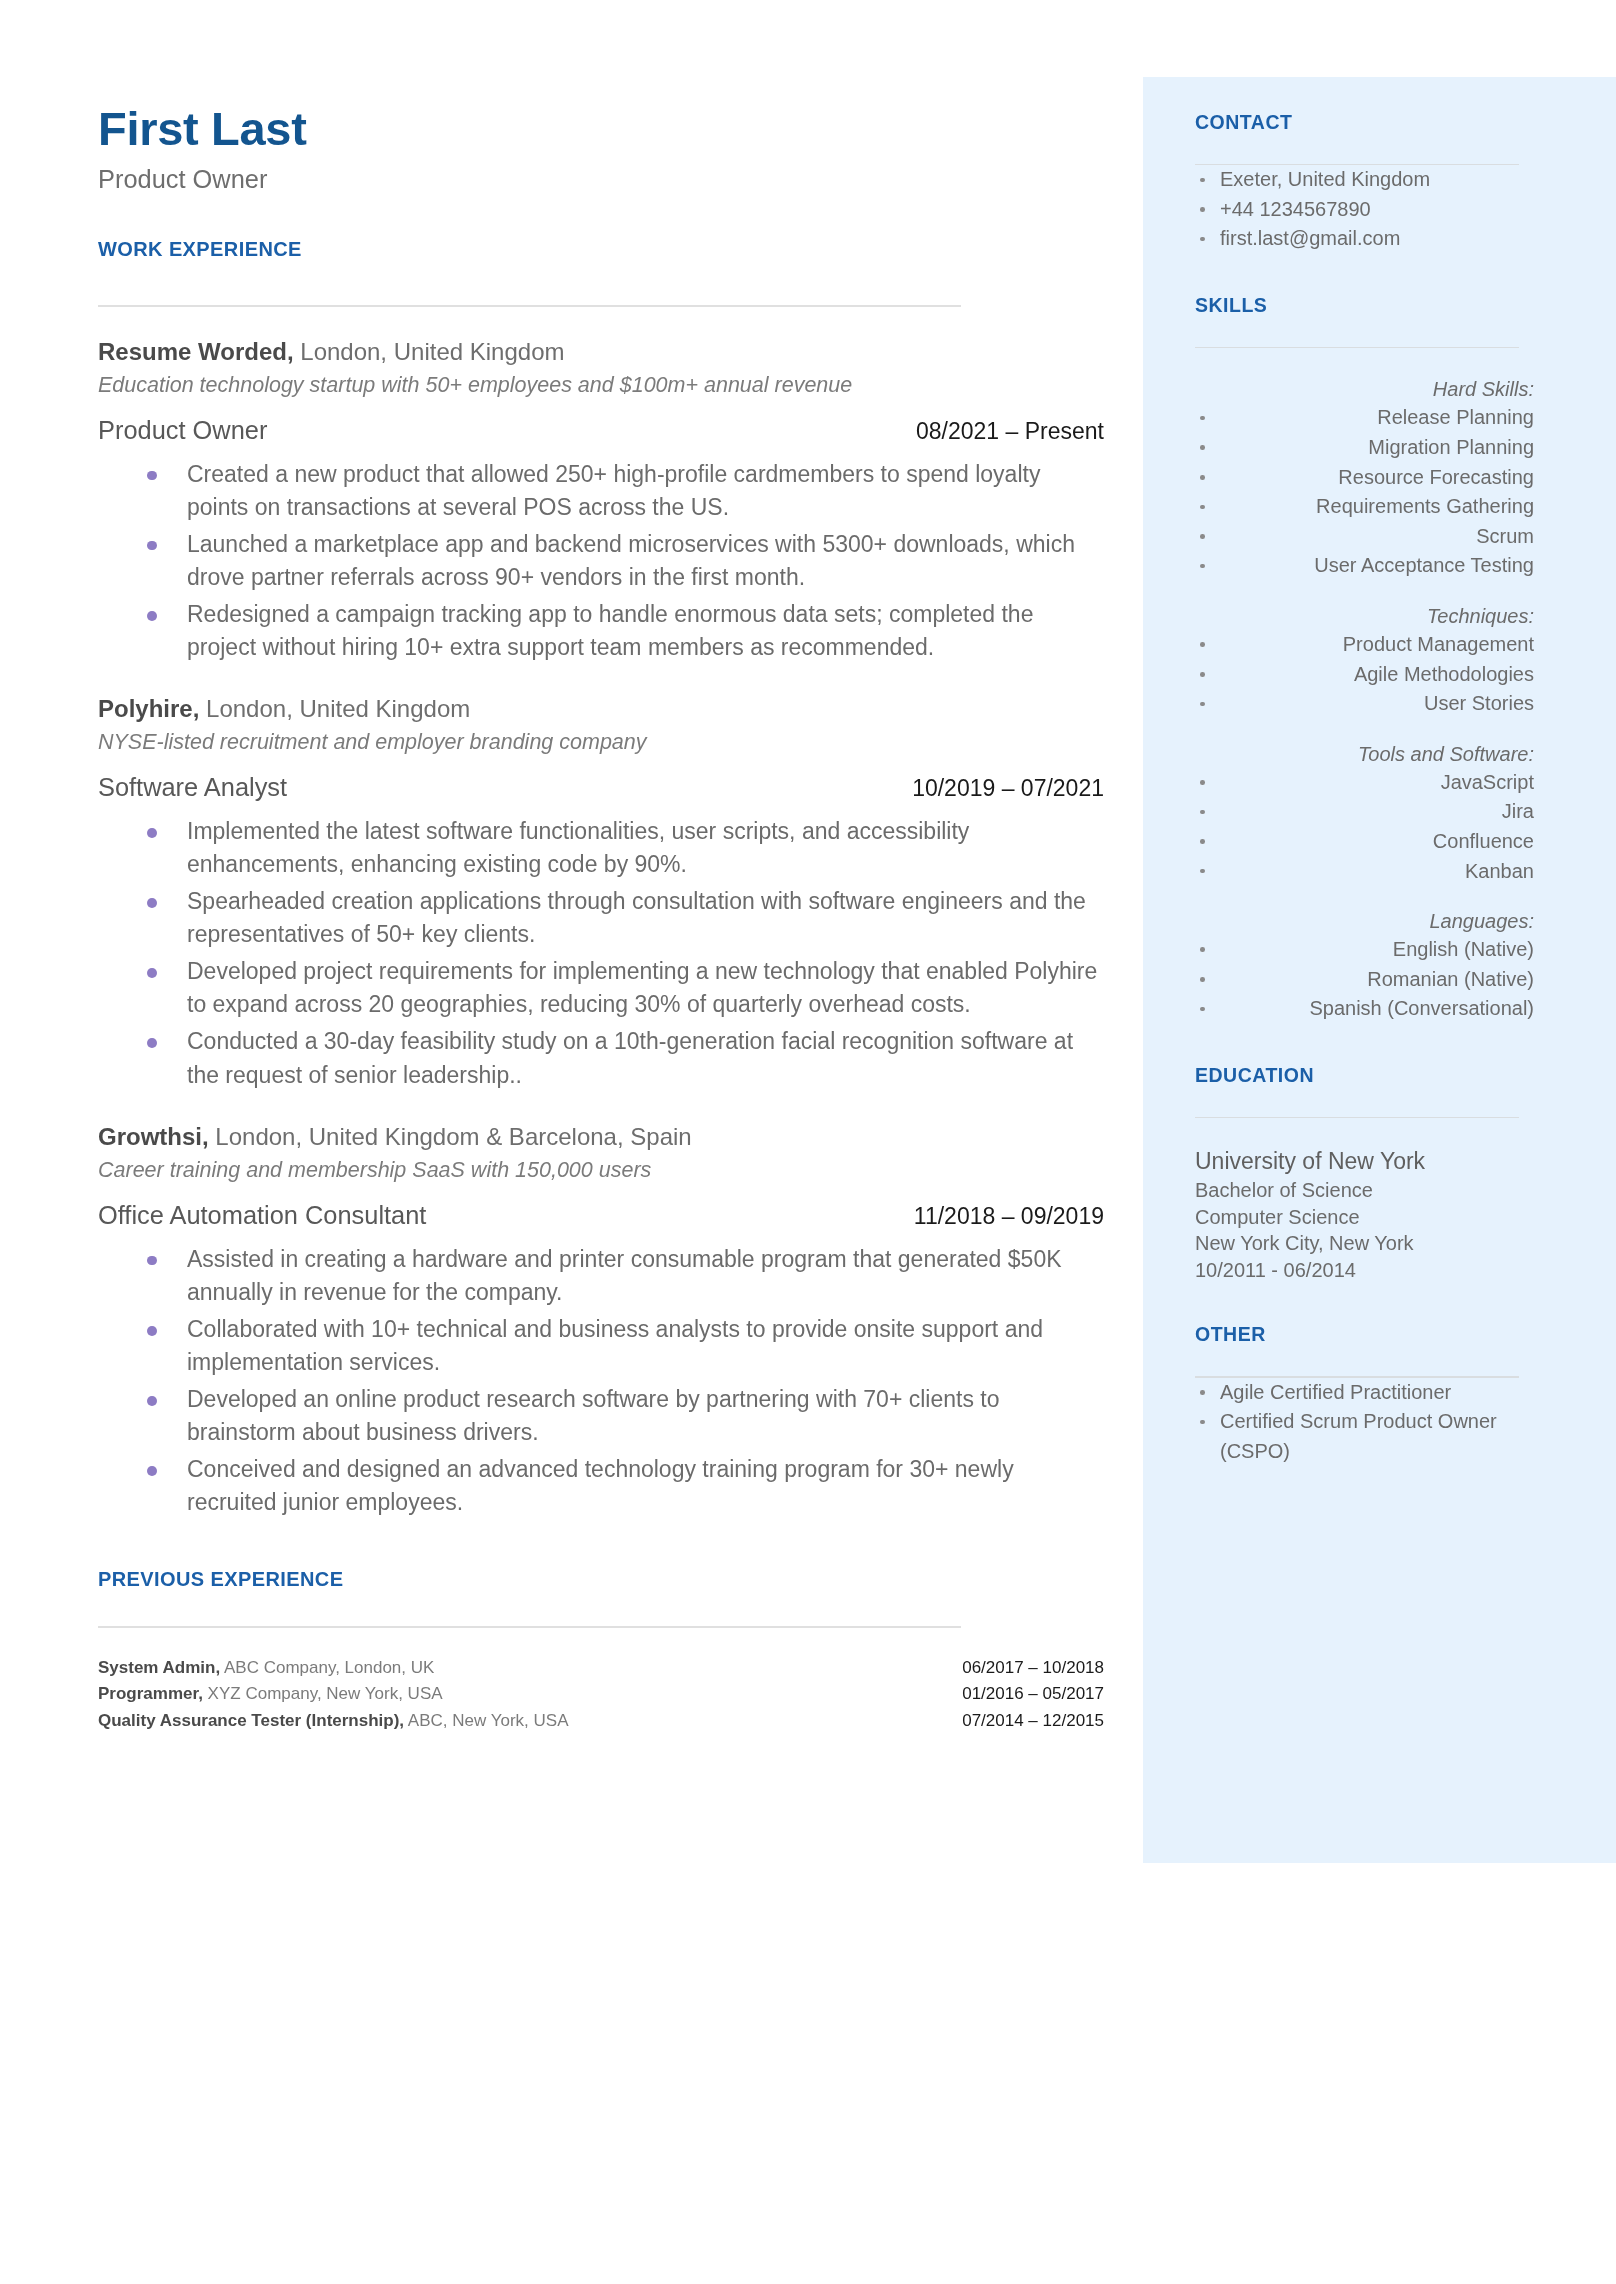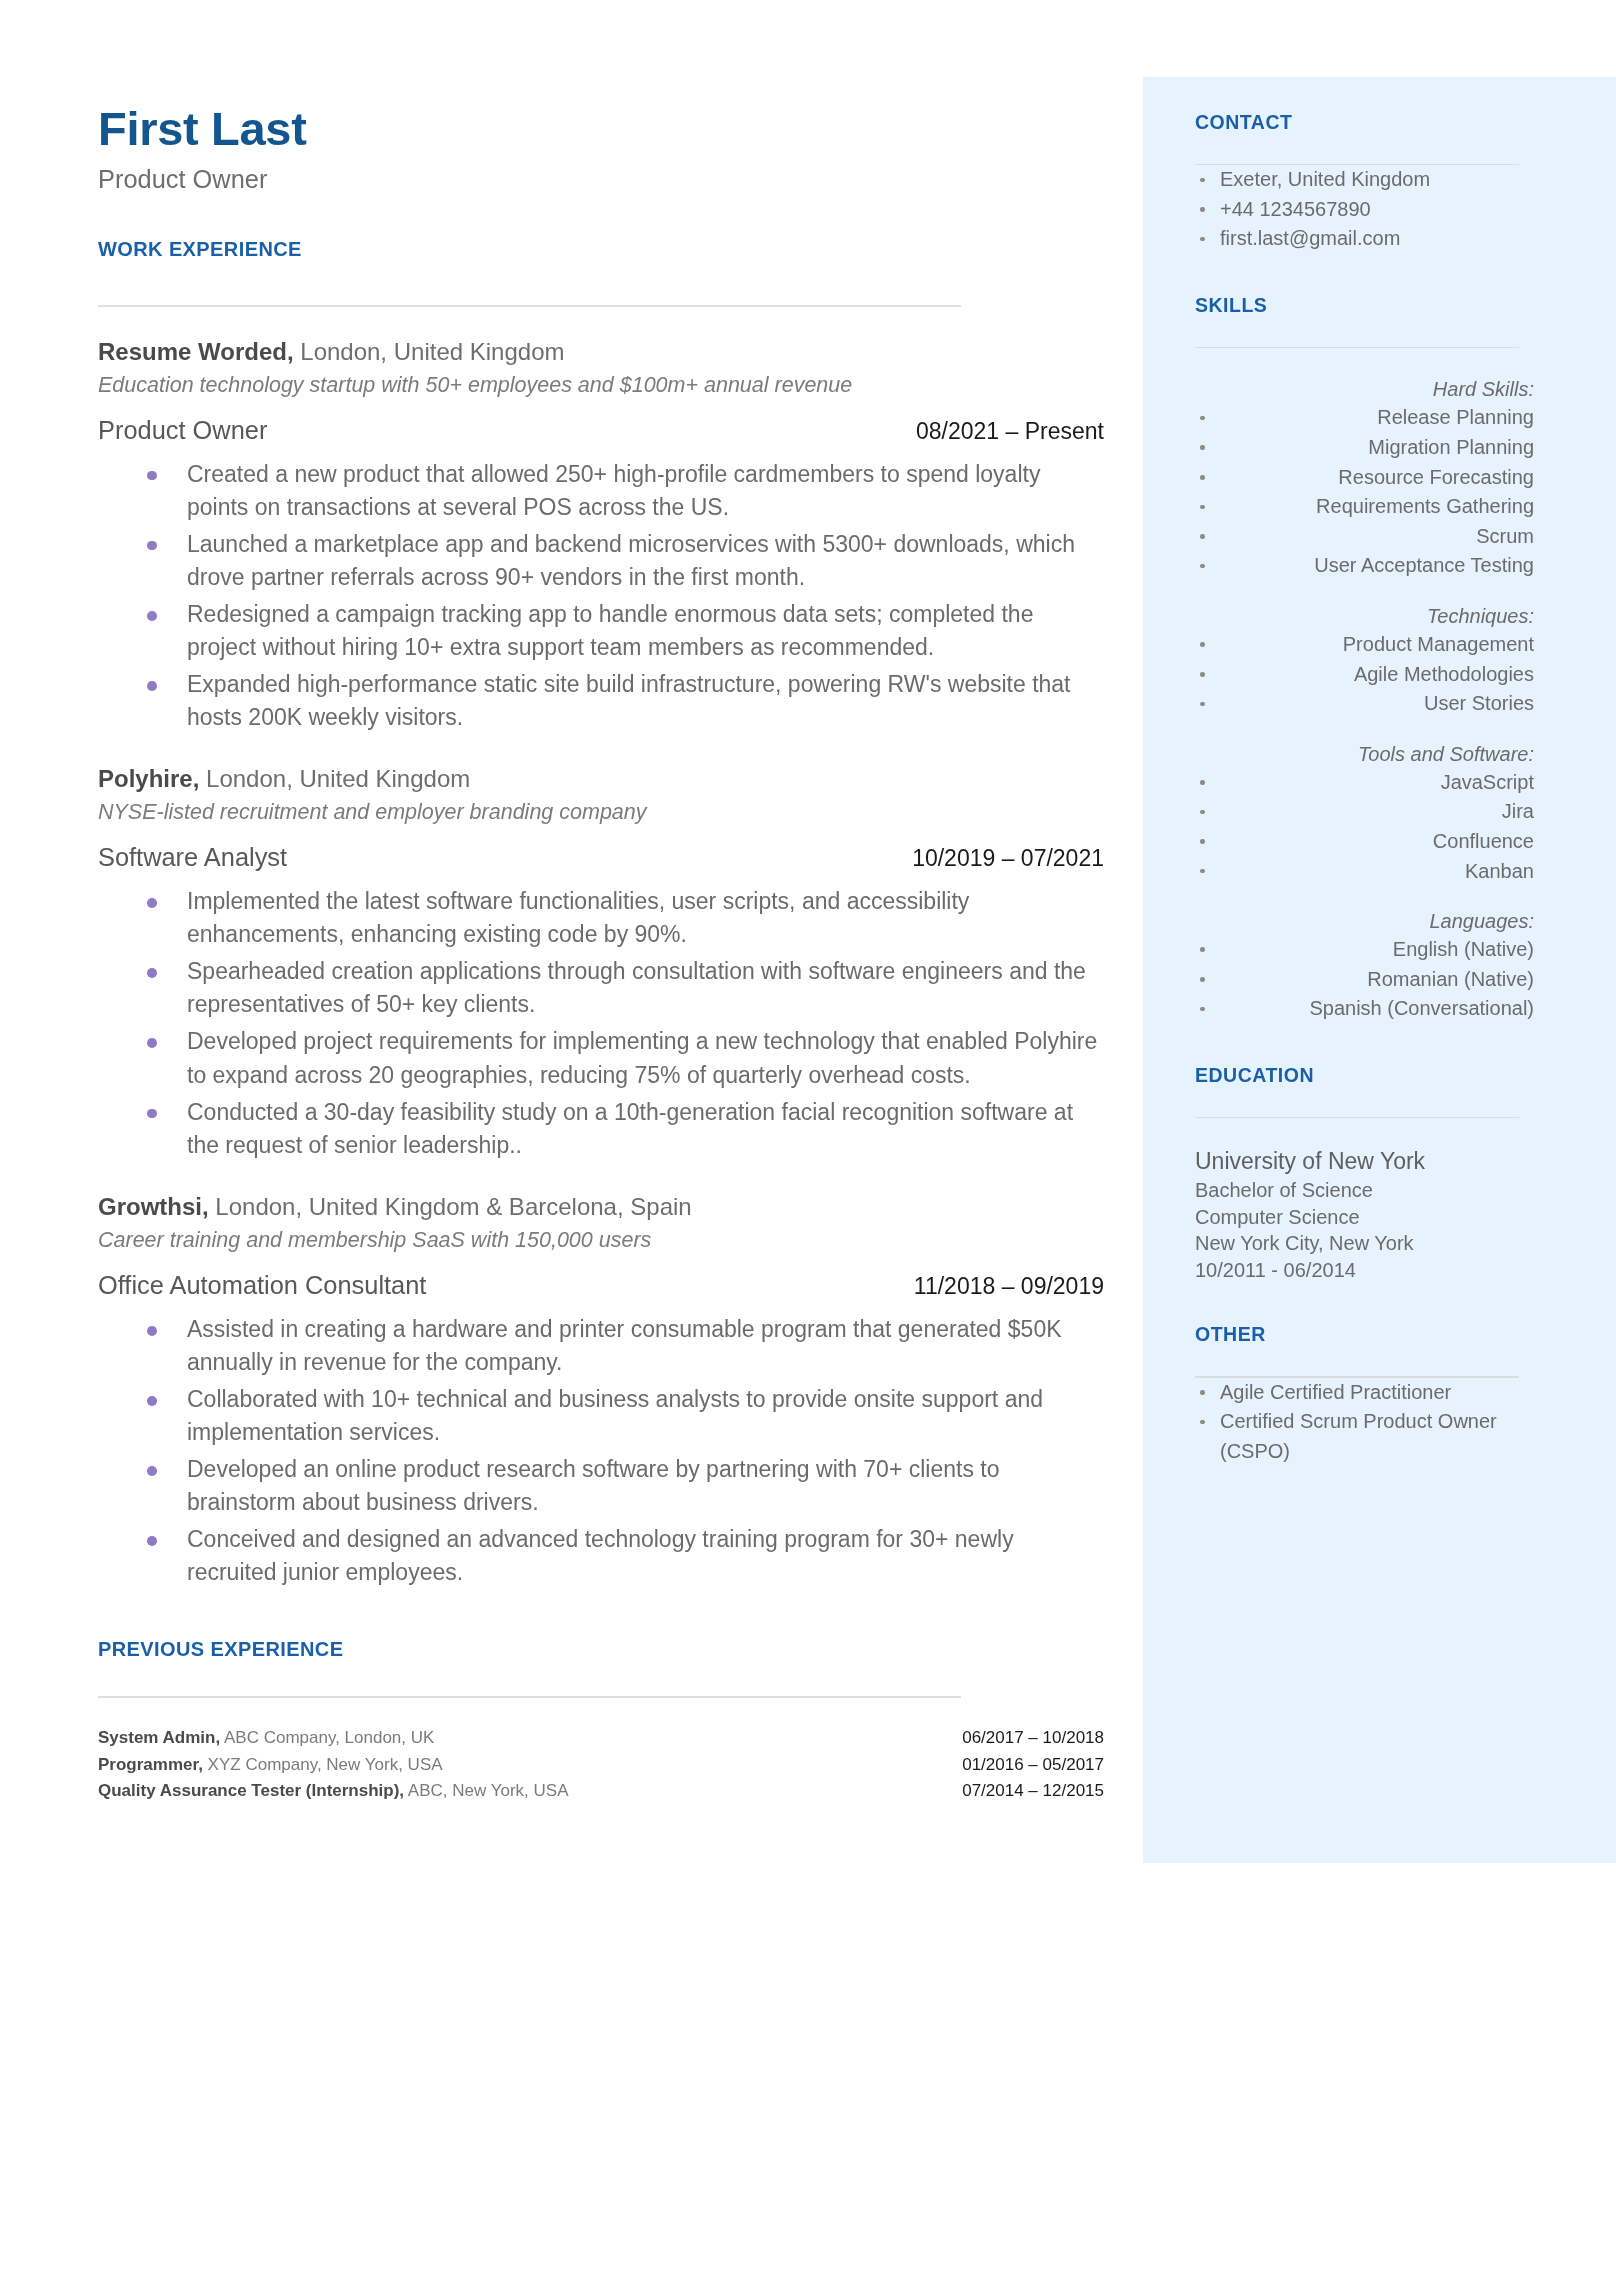--- a/index.html
+++ b/index.html
@@ -338,37 +338,36 @@
         </div>
         <div class="company-desc">Education technology startup with 50+ employees and $100m+ annual revenue</div>
         <div class="role-row">
           <span class="role-title">Product Owner</span>
           <span class="role-dates">08/2021 – Present</span>
         </div>
         <ul class="bullets">
           <li><span class="dot"></span><span>Created a new product that allowed 250+ high-profile cardmembers to spend loyalty points on transactions at several POS across the US.</span></li>
           <li><span class="dot"></span><span>Launched a marketplace app and backend microservices with 5300+ downloads, which drove partner referrals across 90+ vendors in the first month.</span></li>
           <li><span class="dot"></span><span>Redesigned a campaign tracking app to handle enormous data sets; completed the project without hiring 10+ extra support team members as recommended.</span></li>
-          <li><span class="dot"></span><span>Expanded high-performance static site build infrastructure, powering RW's website that hosts 200K weekly visitors.</span></li>
         </ul>
       </div>
 
       <div class="work-entry">
         <div class="company-line">
           <span class="company">Polyhire,</span><span> London, United Kingdom</span>
         </div>
         <div class="company-desc">NYSE-listed recruitment and employer branding company</div>
         <div class="role-row">
           <span class="role-title">Software Analyst</span>
           <span class="role-dates">10/2019 – 07/2021</span>
         </div>
         <ul class="bullets">
           <li><span class="dot"></span><span>Implemented the latest software functionalities, user scripts, and accessibility enhancements, enhancing existing code by 90%.</span></li>
           <li><span class="dot"></span><span>Spearheaded creation applications through consultation with software engineers and the representatives of 50+ key clients.</span></li>
-          <li><span class="dot"></span><span>Developed project requirements for implementing a new technology that enabled Polyhire to expand across 20 geographies, reducing 75% of quarterly overhead costs.</span></li>
+          <li><span class="dot"></span><span>Developed project requirements for implementing a new technology that enabled Polyhire to expand across 20 geographies, reducing 30% of quarterly overhead costs.</span></li>
           <li><span class="dot"></span><span>Conducted a 30-day feasibility study on a 10th-generation facial recognition software at the request of senior leadership..</span></li>
         </ul>
       </div>
 
       <div class="work-entry">
         <div class="company-line">
           <span class="company">Growthsi,</span><span> London, United Kingdom &amp; Barcelona, Spain</span>
         </div>
         <div class="company-desc">Career training and membership SaaS with 150,000 users</div>
         <div class="role-row">

